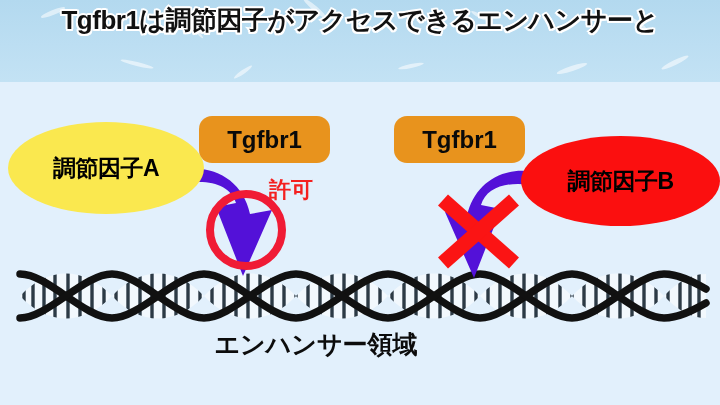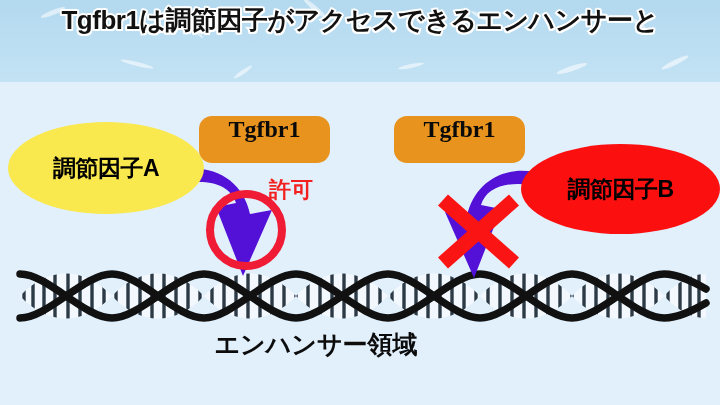--- a/index.html
+++ b/index.html
@@ -87,41 +87,40 @@
   #factor-a {
     left: 8px;
     top: 122px;
     width: 196px;
     height: 92px;
     background: #fae84f;
     align-items: center;
   }
   #factor-b {
     left: 521px;
-    top: 144px;
+    top: 136px;
     width: 199px;
     height: 90px;
     background: #fb0f0f;
   }
 
   
   .gene-box {
     position: absolute;
     display: flex;
-    align-items: flex-start;
+    align-items: center;
     justify-content: center;
     background: #e8931d;
     border-radius: 13px;
     color: #0a0a0a;
     font-weight: bold;
     font-size: 24px;
     letter-spacing: 0px;
     white-space: nowrap;
     z-index: 9;
-    font-family: Liberation Serif, serif;
   }
   #gene-box-left  { left: 199px; top: 116px; width: 131px; height: 47px; }
   #gene-box-right { left: 394px; top: 116px; width: 131px; height: 47px; }
 
   
   .status-word {
     position: absolute;
     color: #f42020;
     font-weight: bold;
     font-size: 22px;

